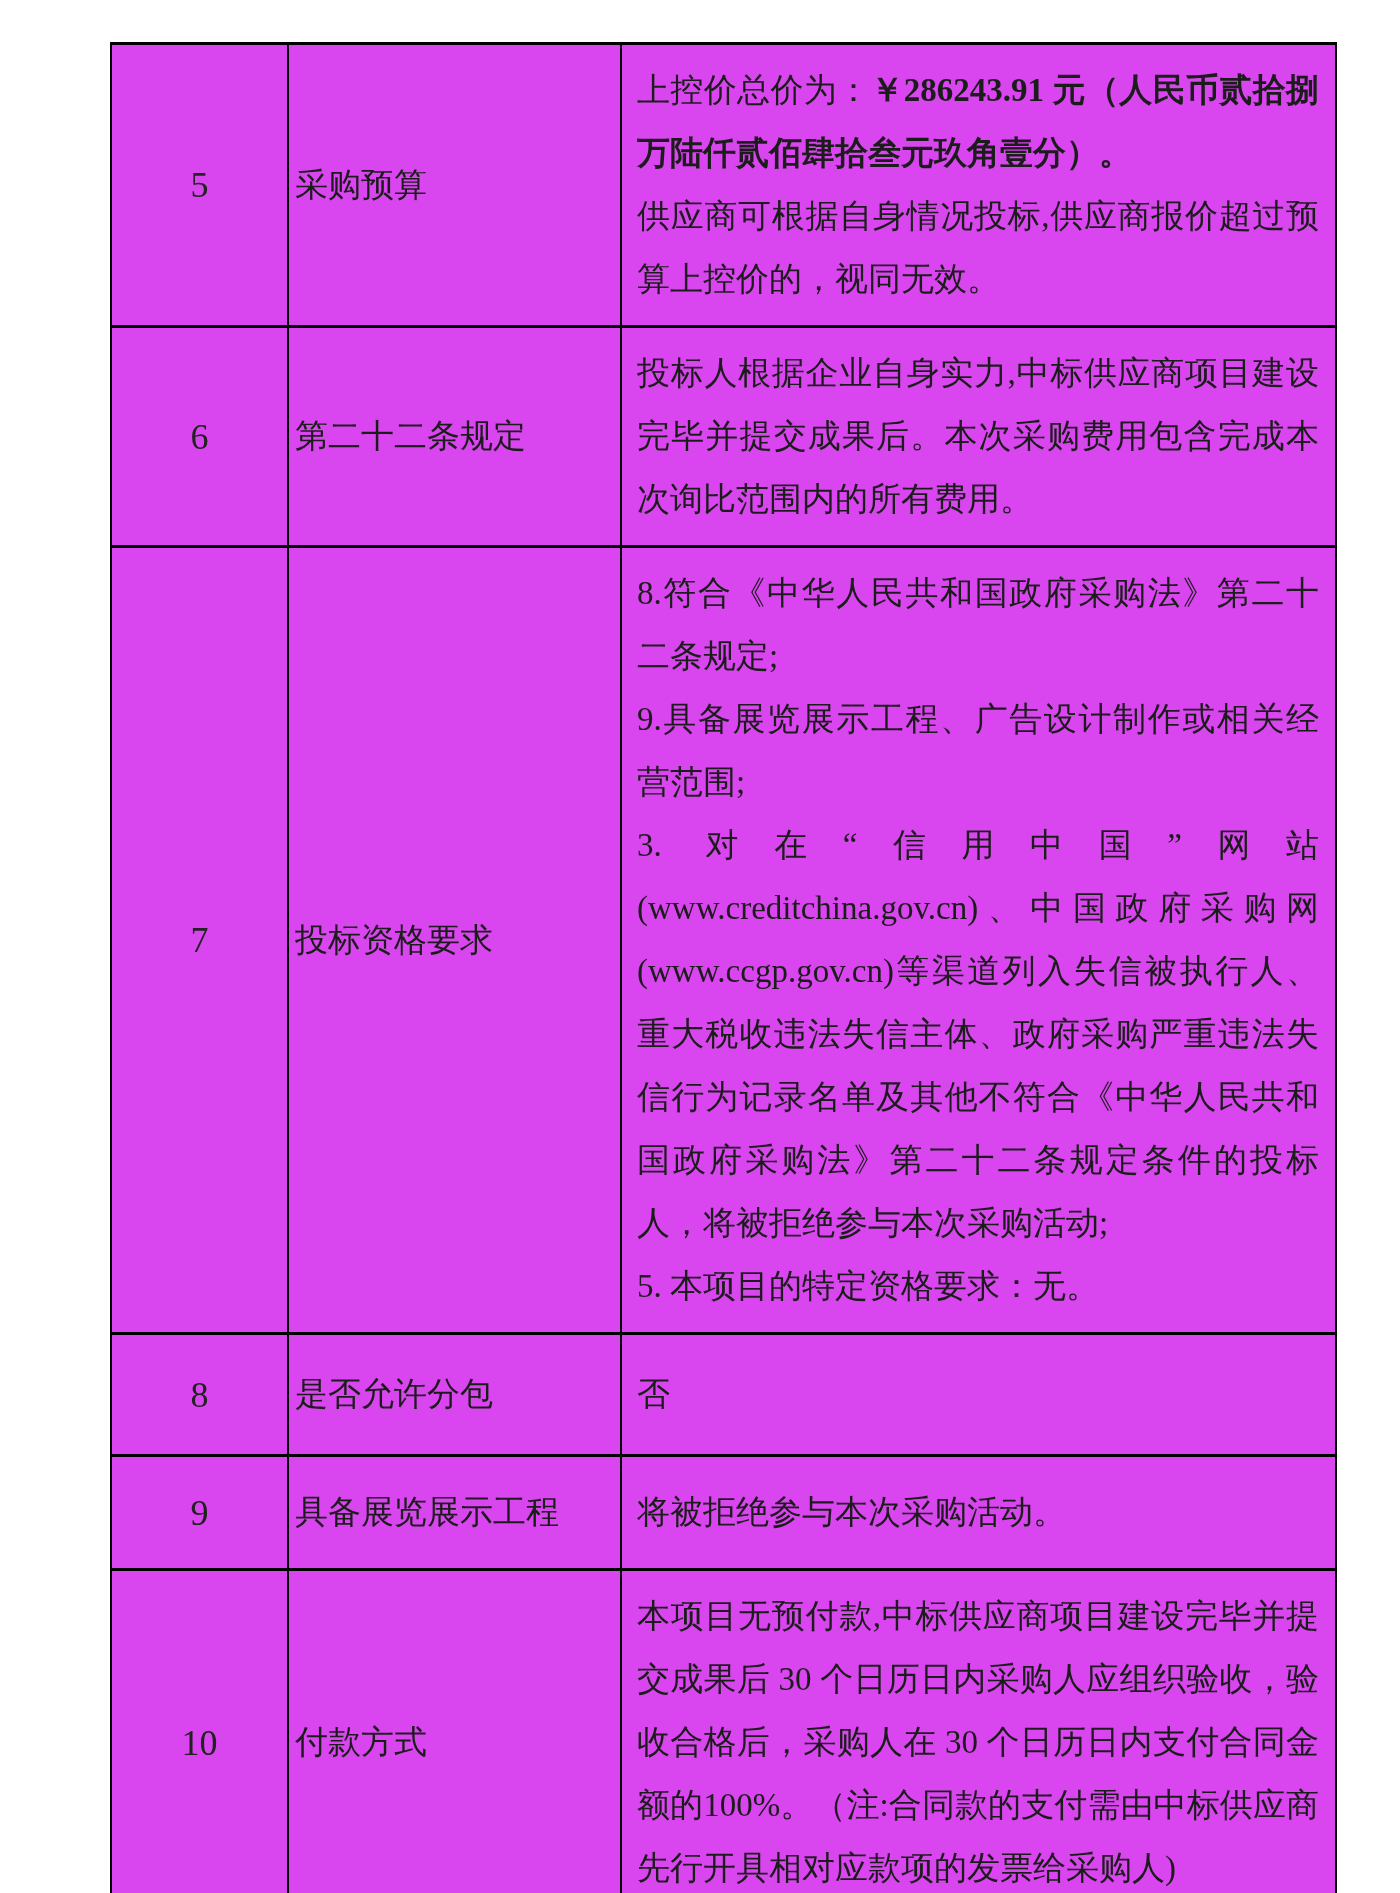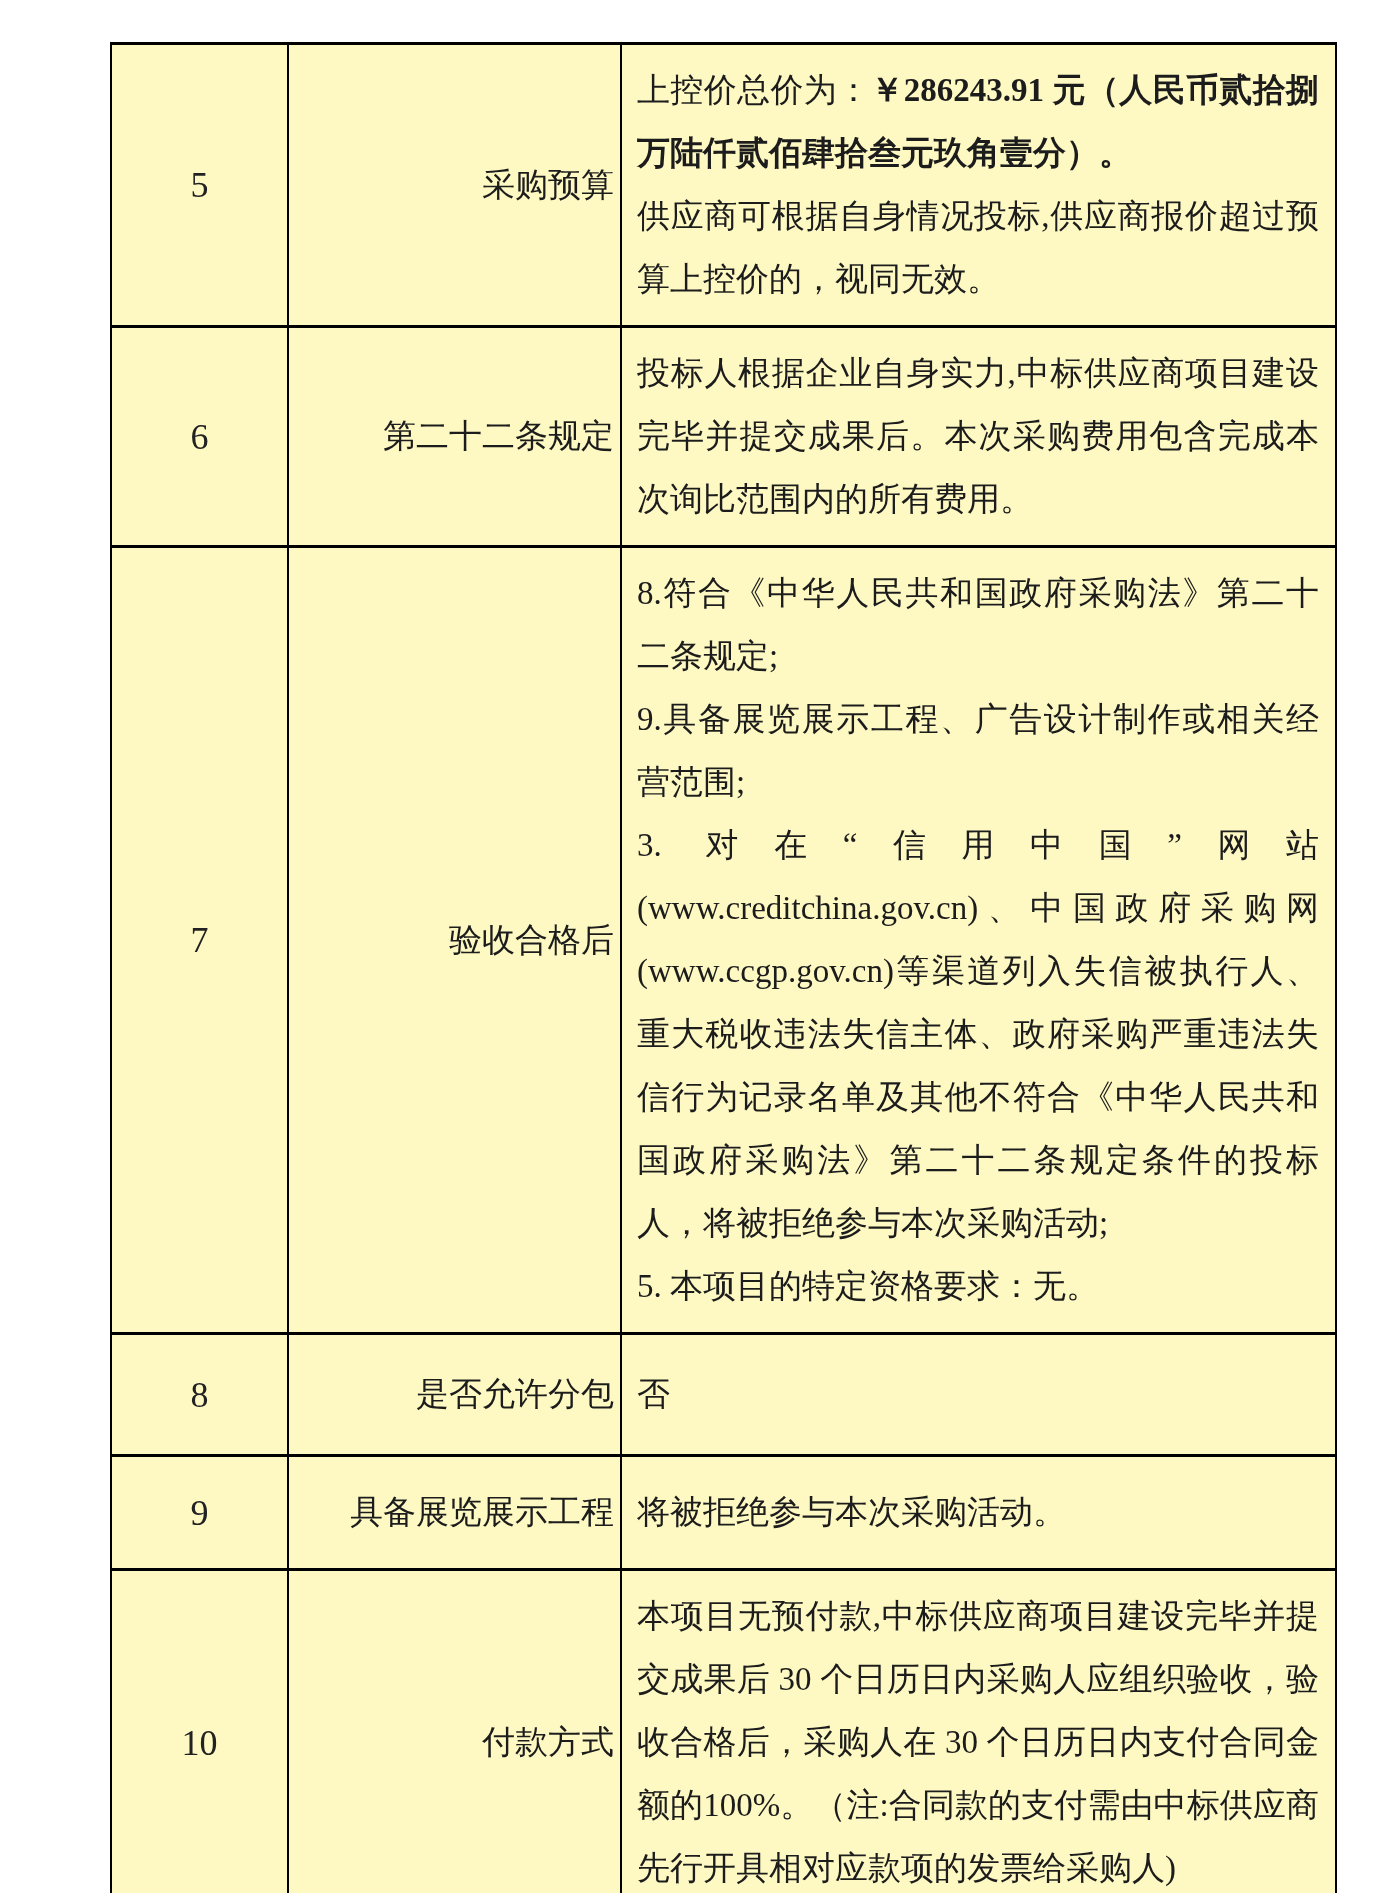--- a/index.html
+++ b/index.html
@@ -21,30 +21,30 @@
     top: 42px;
     width: 1225px;
     border-collapse: collapse;
     table-layout: fixed;
   }
   table.doc-table td {
     border-left: 2px solid #000;
     border-right: 2px solid #000;
     border-top: 3px solid #000;
     border-bottom: 3px solid #000;
-    background: #fef9c3;
+    background: #d946ef;
   }
   td.num {
     text-align: center;
     vertical-align: middle;
     font-size: 36px;
     color: #222;
   }
   td.label {
-    text-align: right;
+    text-align: left;
     vertical-align: middle;
     font-size: 33px;
     color: #1c1c1c;
     padding: 0 6px;
     font-family: Liberation Serif, serif;
   }
   td.content {
     vertical-align: middle;
     padding: 14px 16px 14px 15px;
     font-size: 33px;
@@ -84,21 +84,21 @@
       <tr style="height:183px">
         <td class="num">6</td>
         <td class="label">第二十二条规定</td>
         <td class="content">
           <p>投标人根据企业自身实力,中标供应商项目建设完毕并提交成果后。本次采购费用包含完成本次询比范围内的所有费用。</p>
         </td>
       </tr>
 
       <tr style="height:712px">
         <td class="num">7</td>
-        <td class="label">验收合格后</td>
+        <td class="label">投标资格要求</td>
         <td class="content">
           <p>8.符合《中华人民共和国政府采购法》第二十二条规定;</p>
           <p>9.具备展览展示工程、广告设计制作或相关经营范围;</p>
           <p>3. 对在“信用中国”网站(www.creditchina.gov.cn)、中国政府采购网(www.ccgp.gov.cn)等渠道列入失信被执行人、重大税收违法失信主体、政府采购严重违法失信行为记录名单及其他不符合《中华人民共和国政府采购法》第二十二条规定条件的投标人，将被拒绝参与本次采购活动;</p>
           <p>5. 本项目的特定资格要求：无。</p>
         </td>
       </tr>
 
       <tr style="height:122px">
         <td class="num">8</td>

